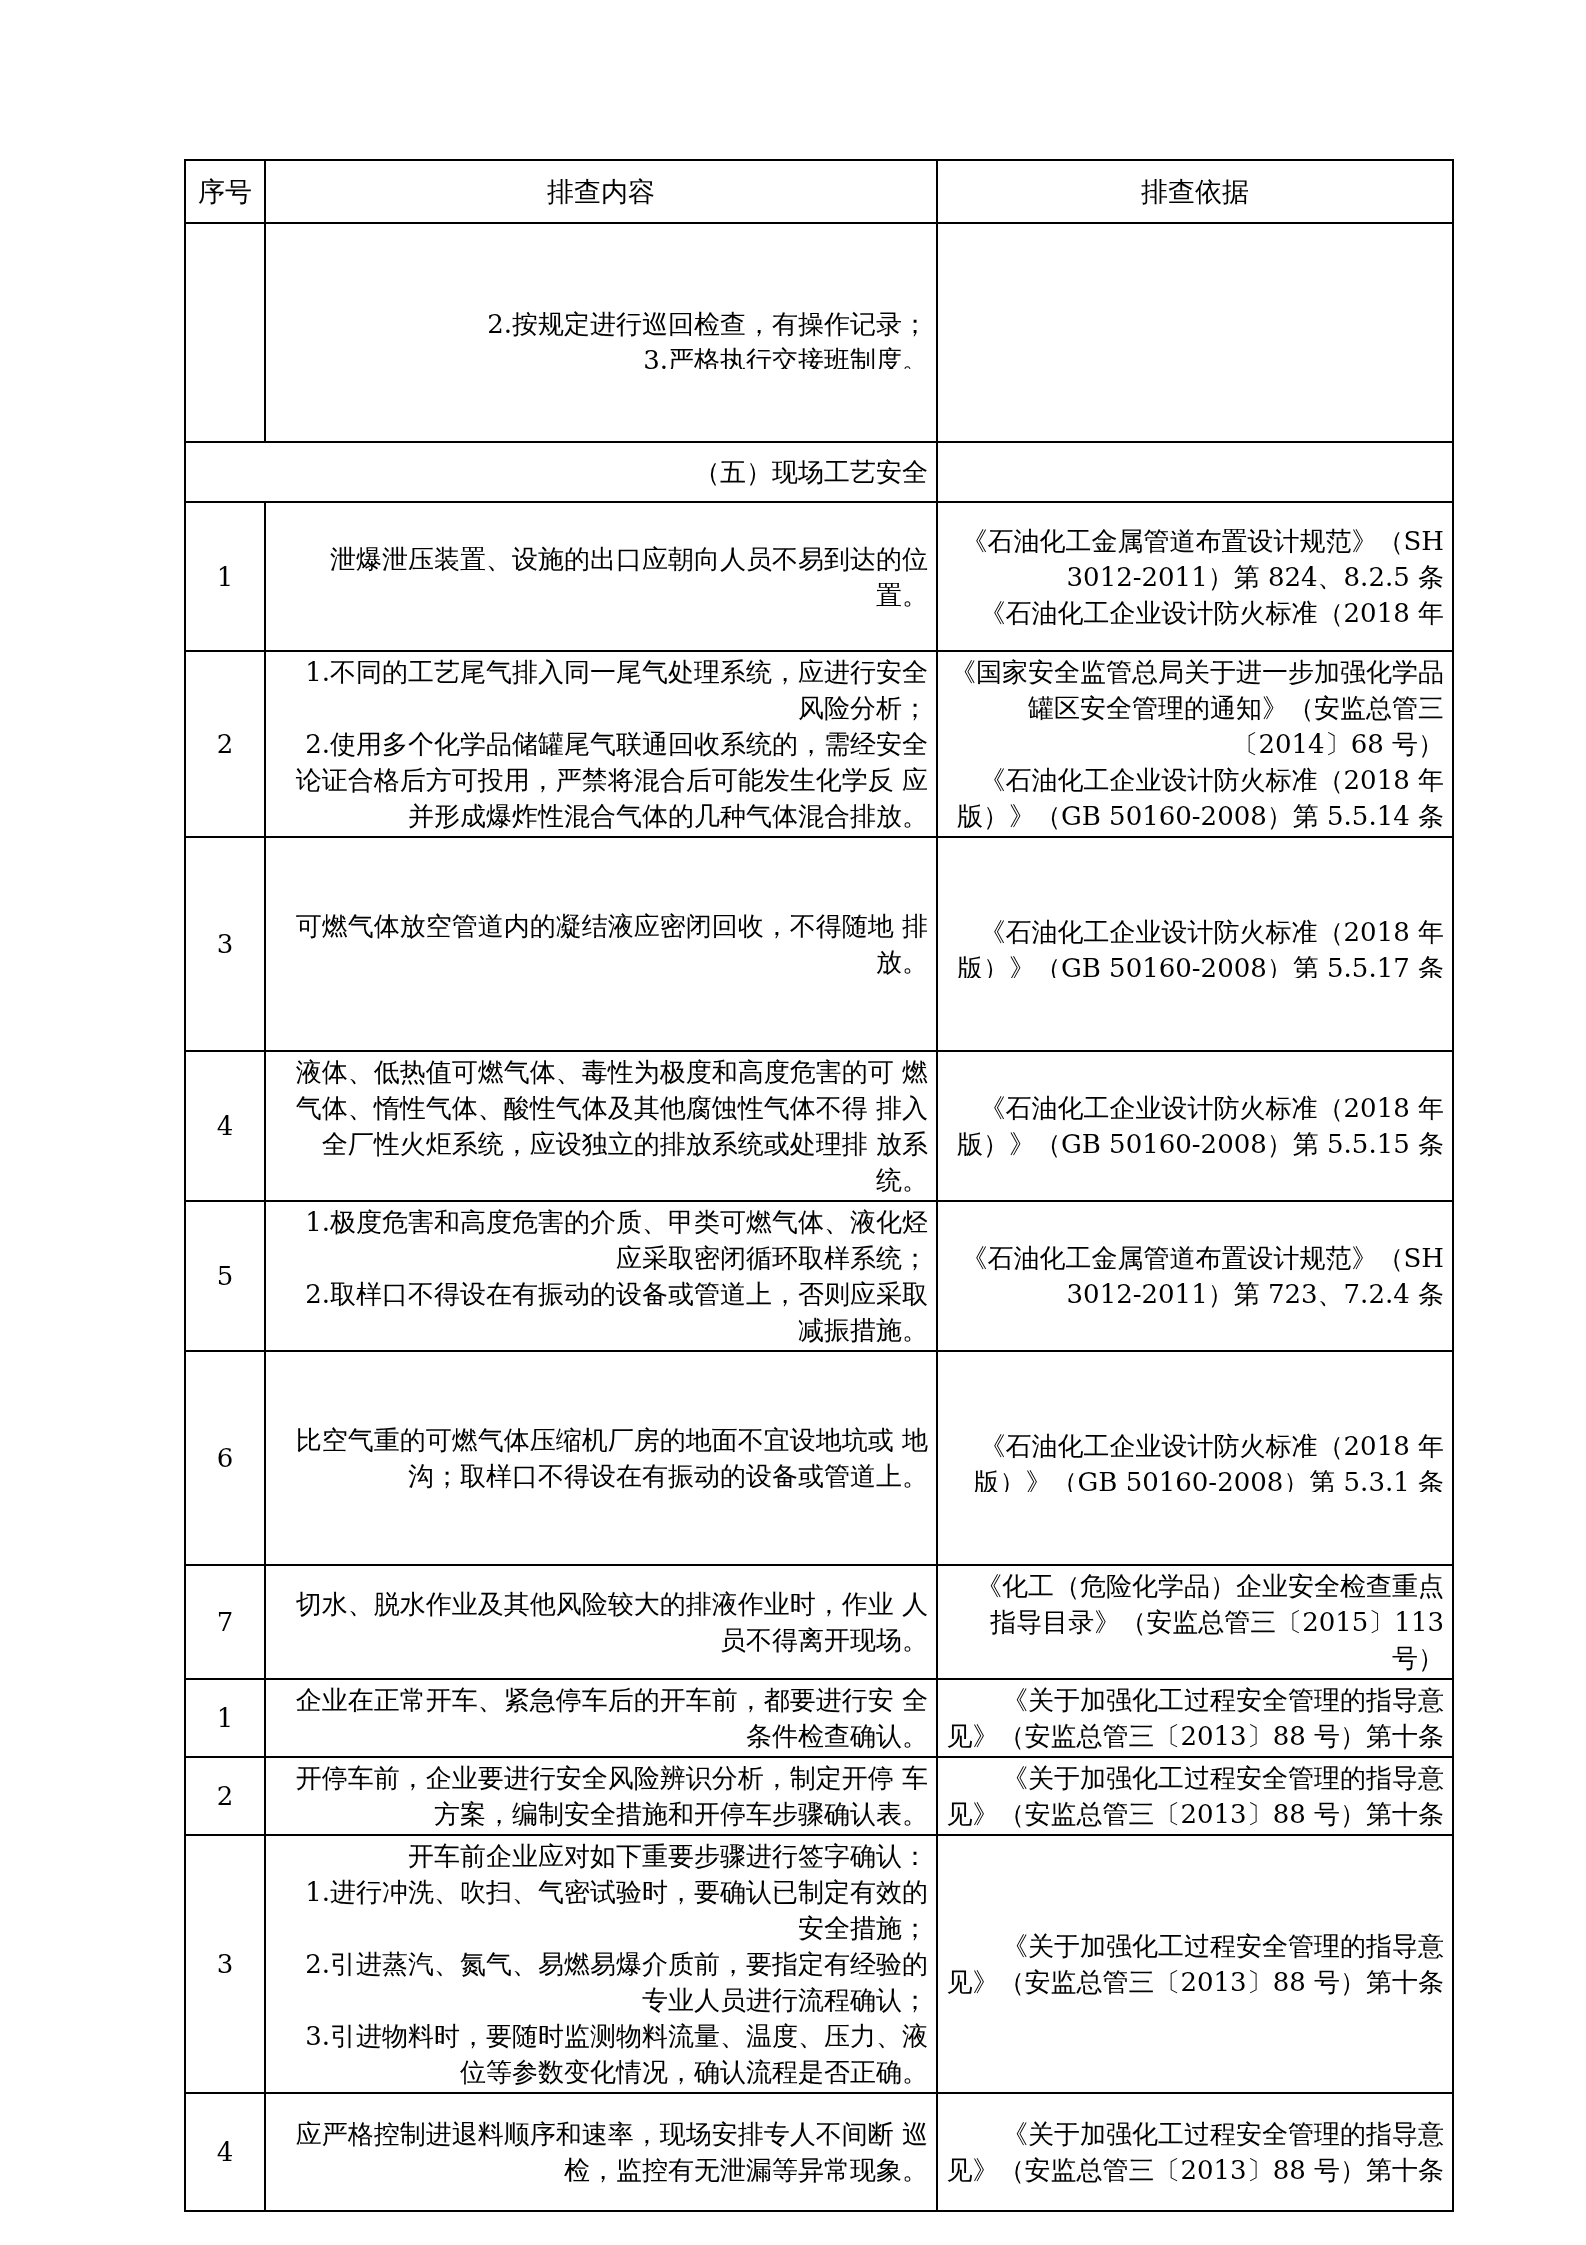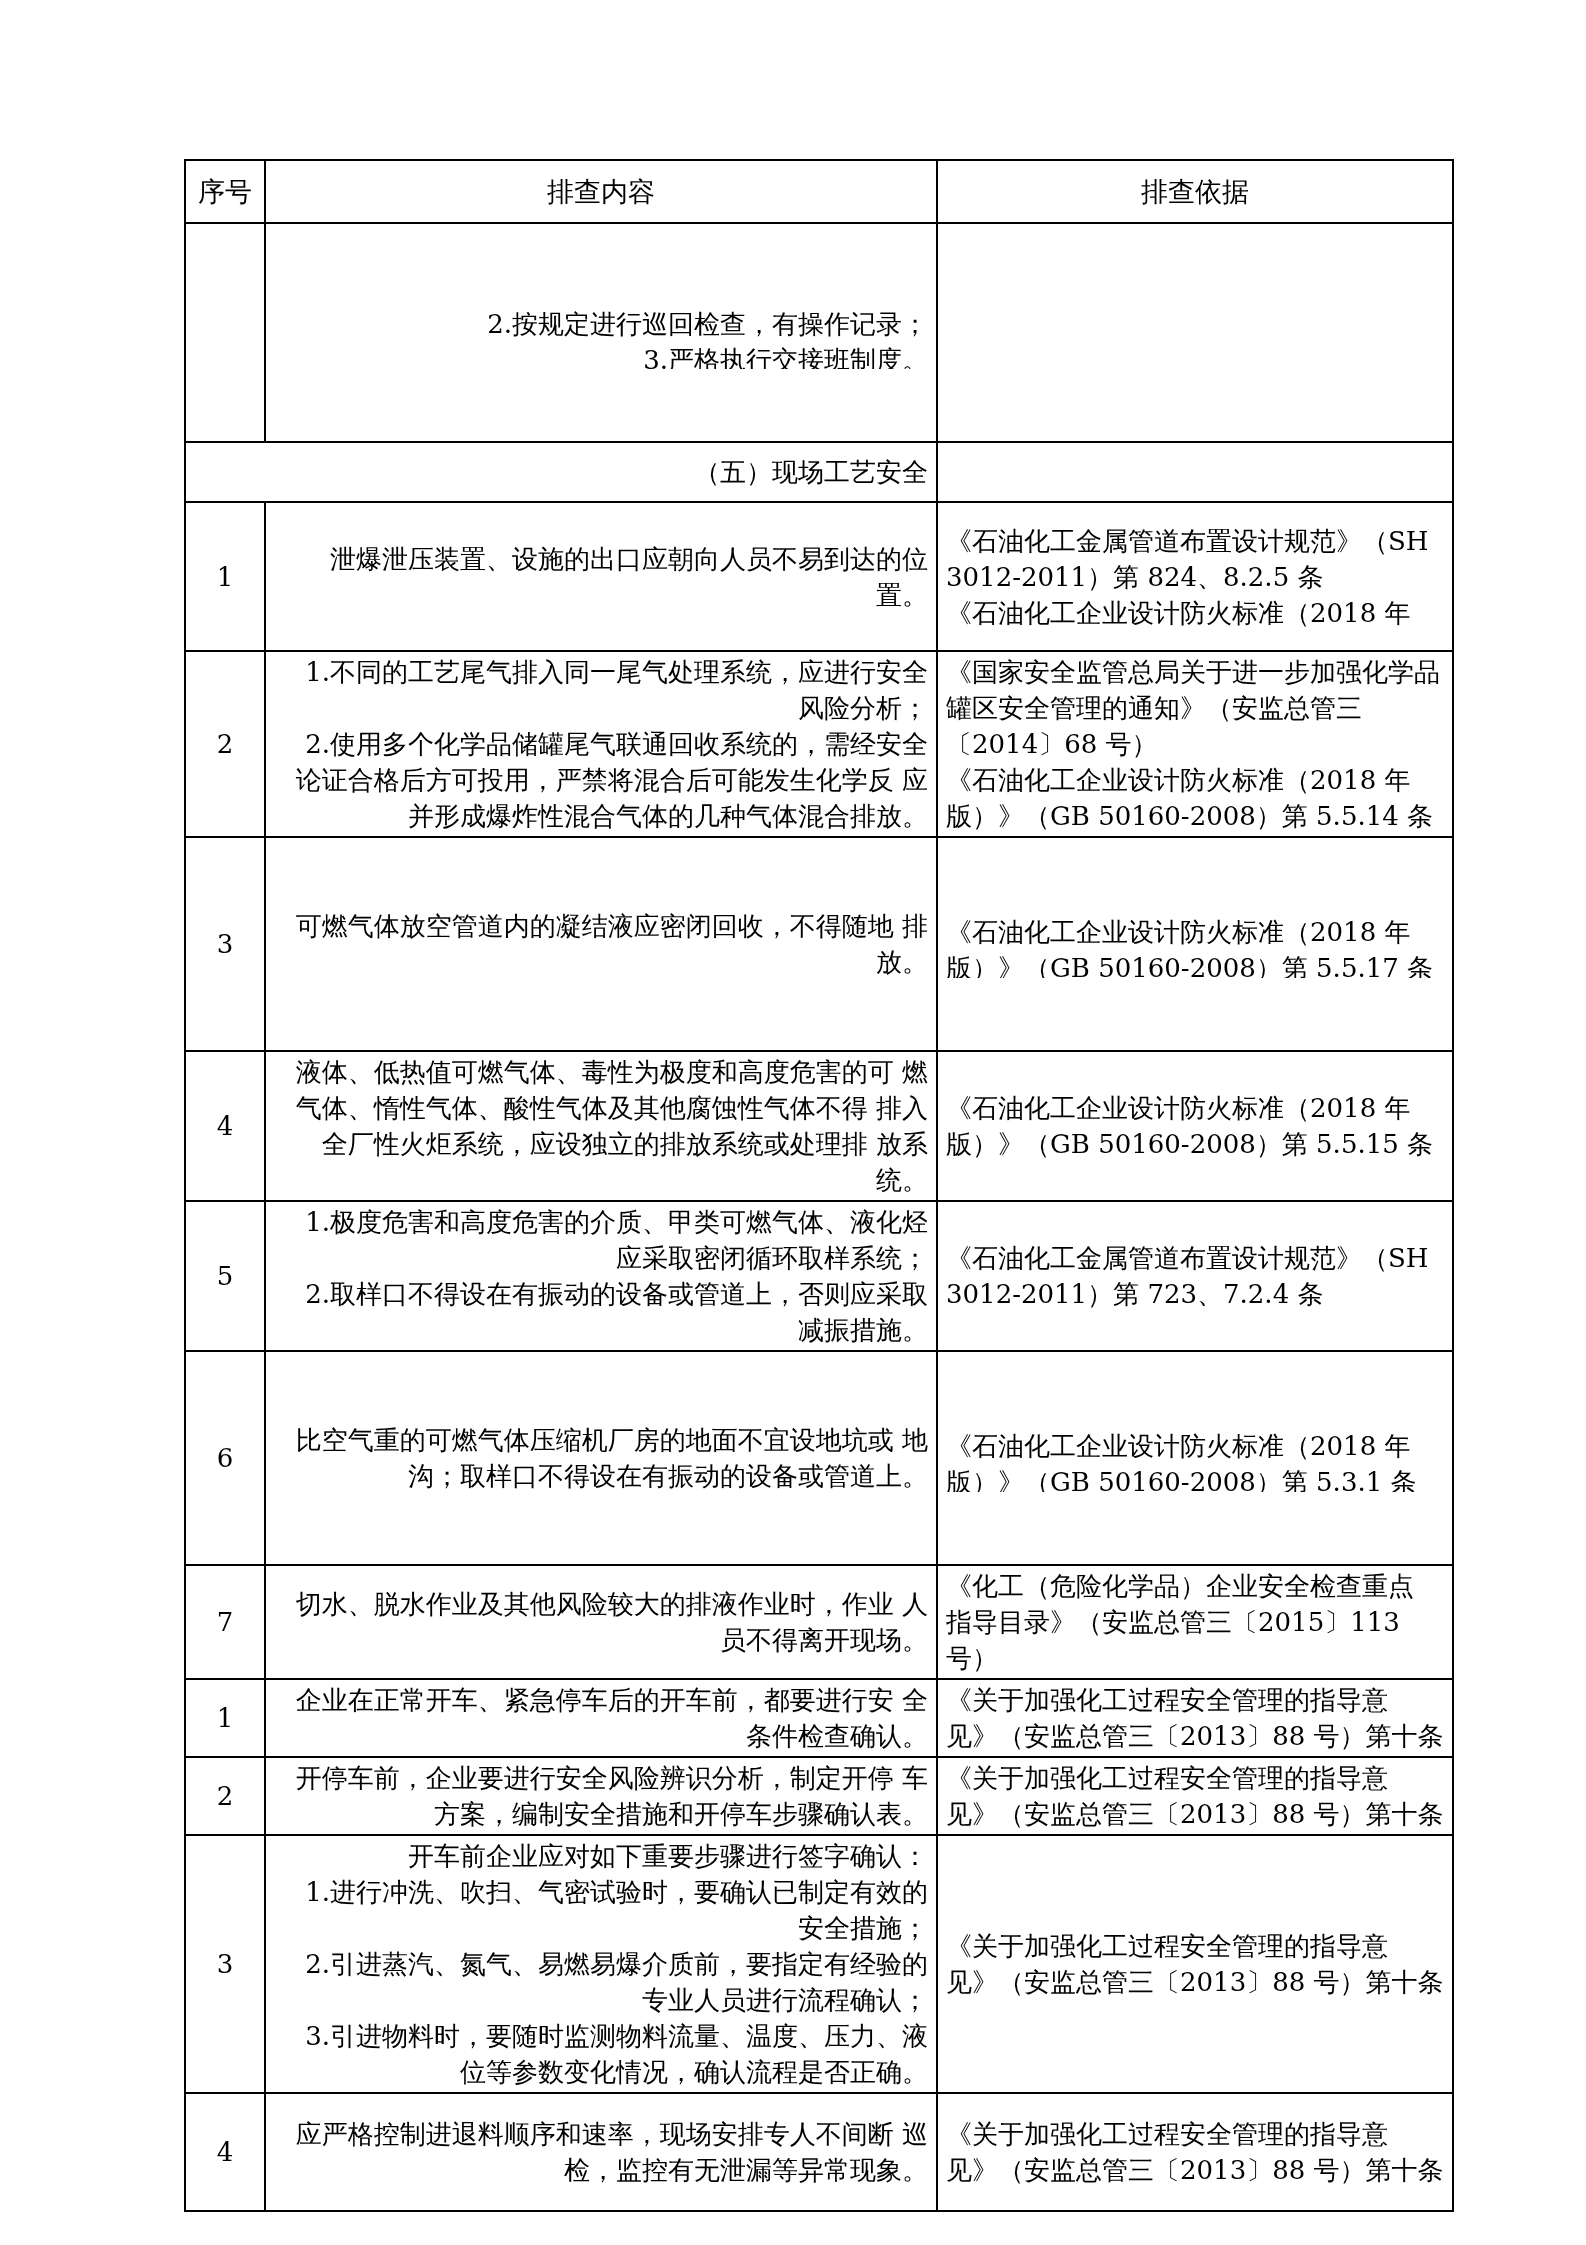--- a/index.html
+++ b/index.html
@@ -23,21 +23,21 @@
     border:2px solid #000;
     vertical-align:middle;
     overflow:hidden;
     padding:2px 8px;
     white-space:pre-wrap;
     word-wrap:break-word;
   }
   tr.hdr td { text-align:center; font-size:27px; white-space:normal; }
   td.no   { text-align:center; padding:2px 2px; white-space:normal;margin-left:36px; }
   td.cont { text-align:right; }
-  td.basis{ text-align:left; }
+  td.basis{ text-align:right; }
 
   tr.section td.sec {
     text-align:right; padding-right:8px; white-space:normal;margin-top:44px;
   }
 
   
   td.carry { vertical-align:top; padding:10px 8px 0 8px; }
   td.carry .clipbox { height:63px; overflow:hidden; }
 
   

